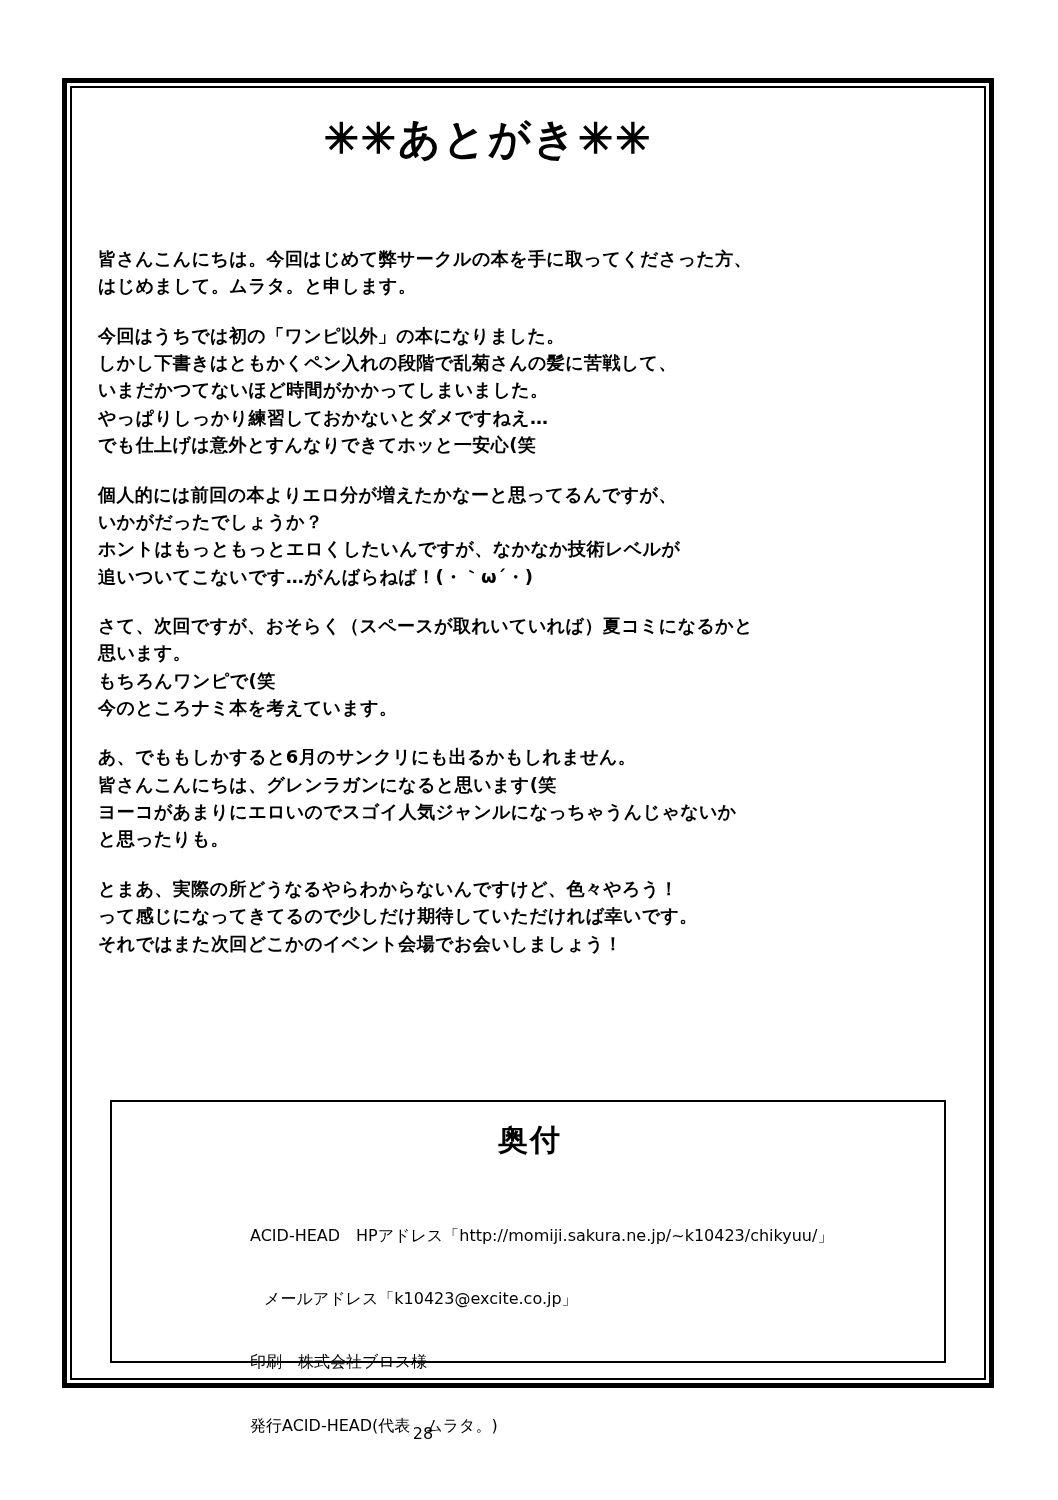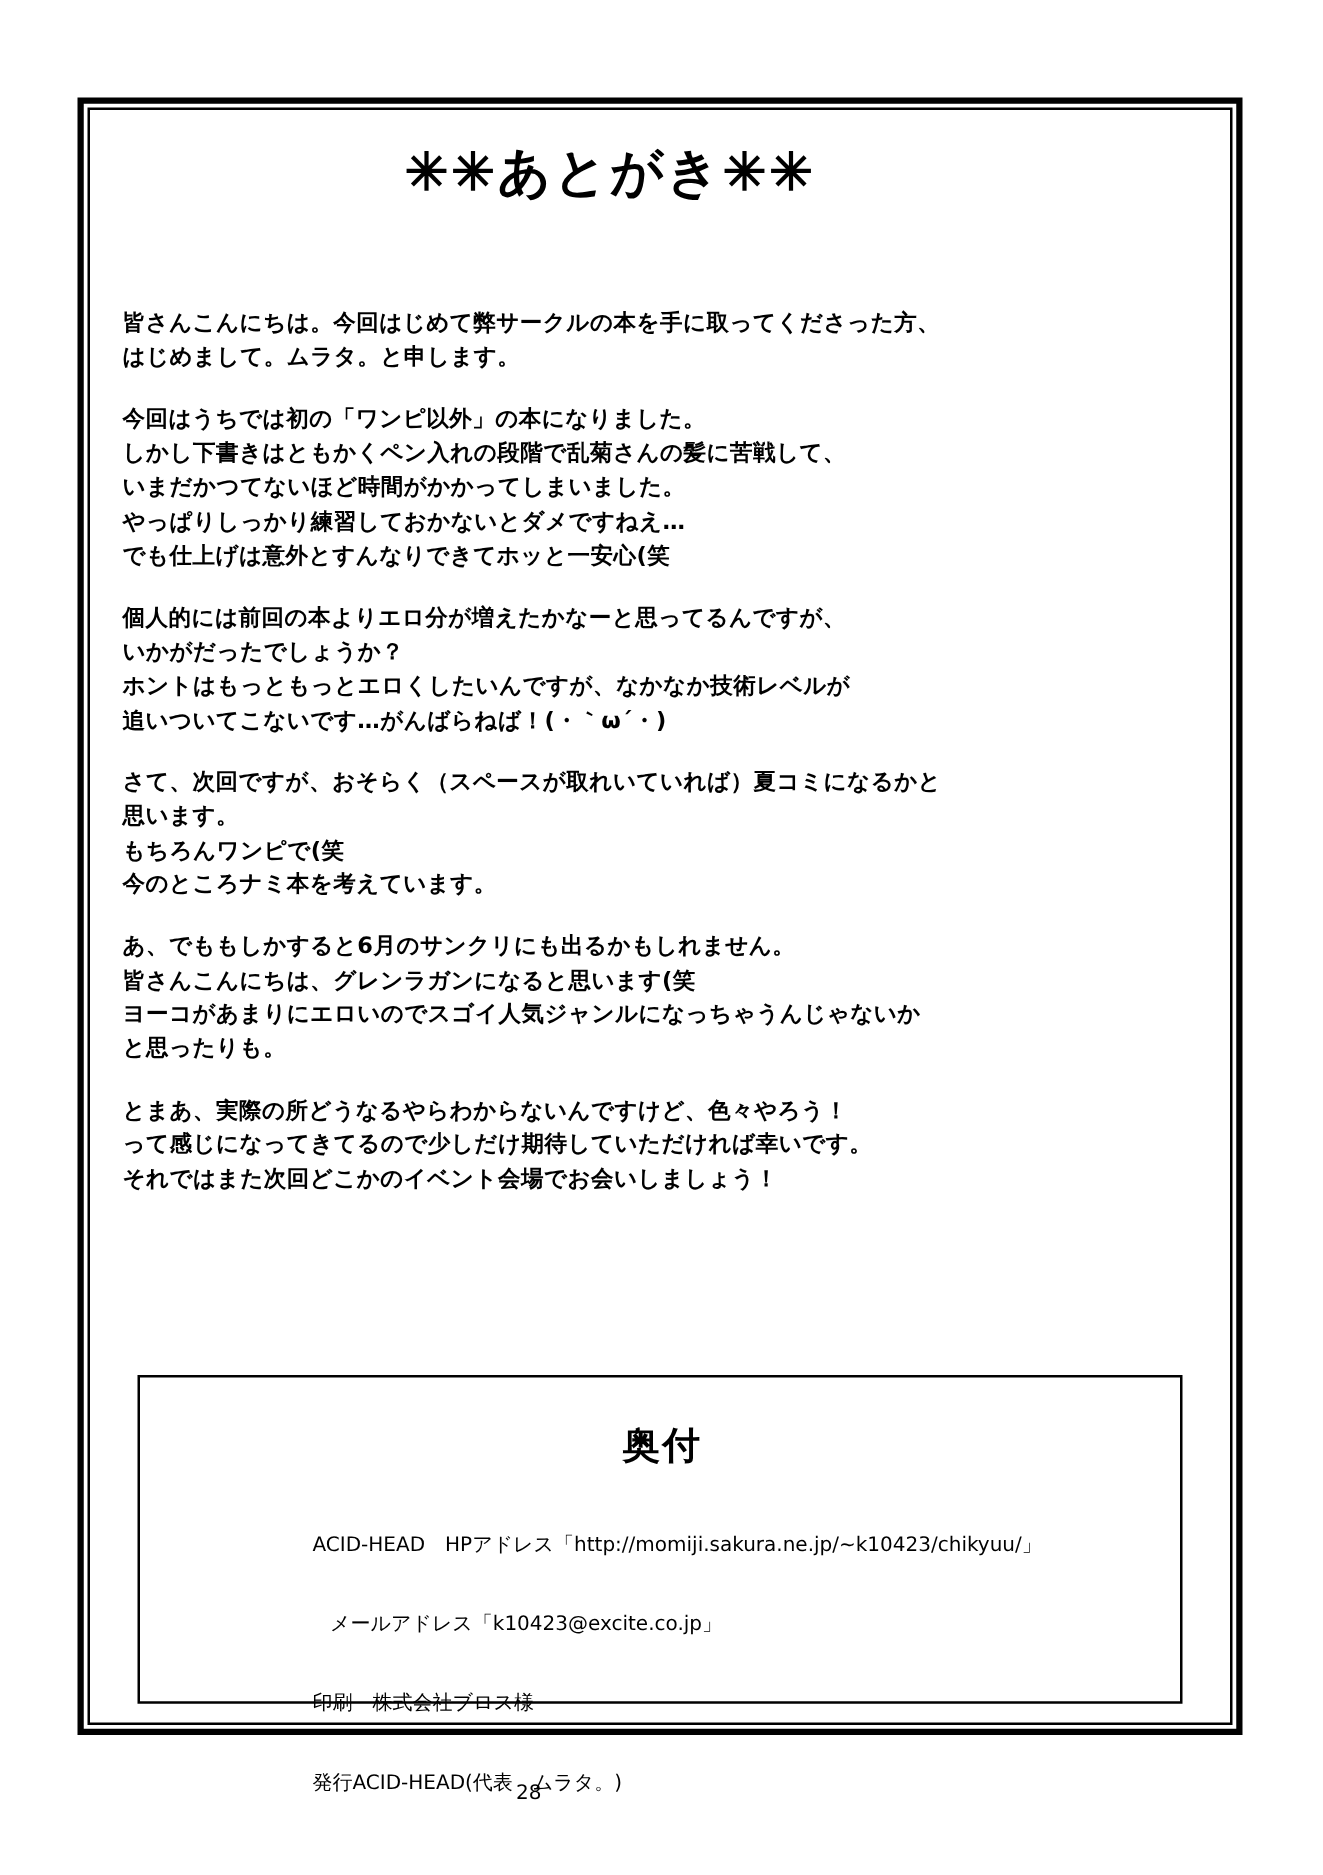--- a/index.html
+++ b/index.html
@@ -75,21 +75,21 @@
     left: 110px;
     top: 1100px;
     width: 836px;
     height: 263px;
     border: 2px solid #000;
     box-sizing: border-box;
   }
   .colophon-title {
     position: absolute;
     left: 0;
-    top: 34px;
+    top: 18px;
     width: 836px;
     text-align: center;
     font-size: 30px;
     font-weight: bold;
     letter-spacing: 2px;
   }
   .colophon-lines {
     position: absolute;
     left: 138px;
     top: 82px;

